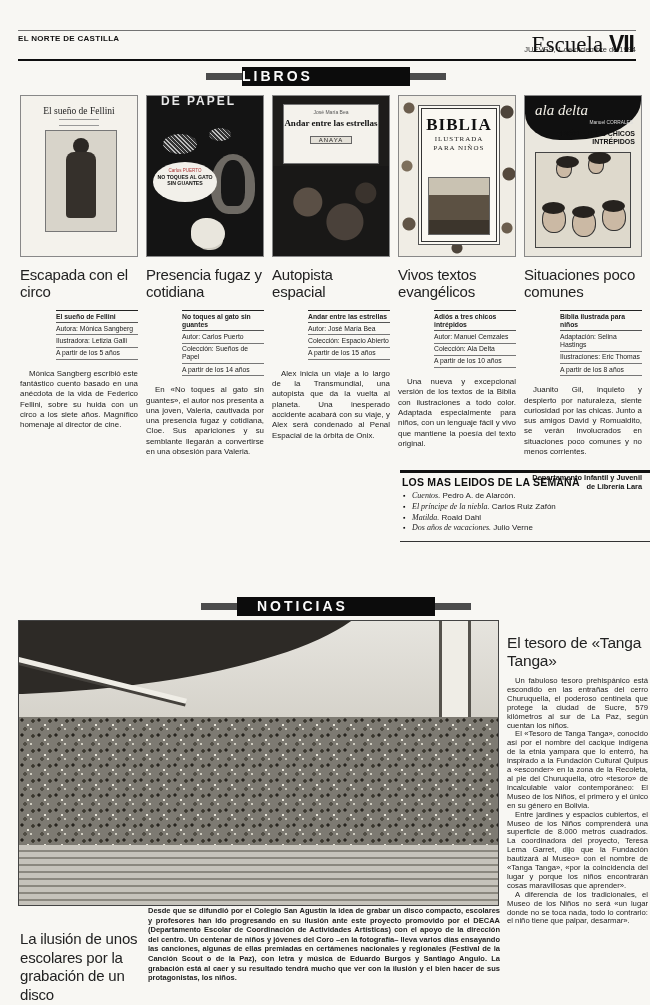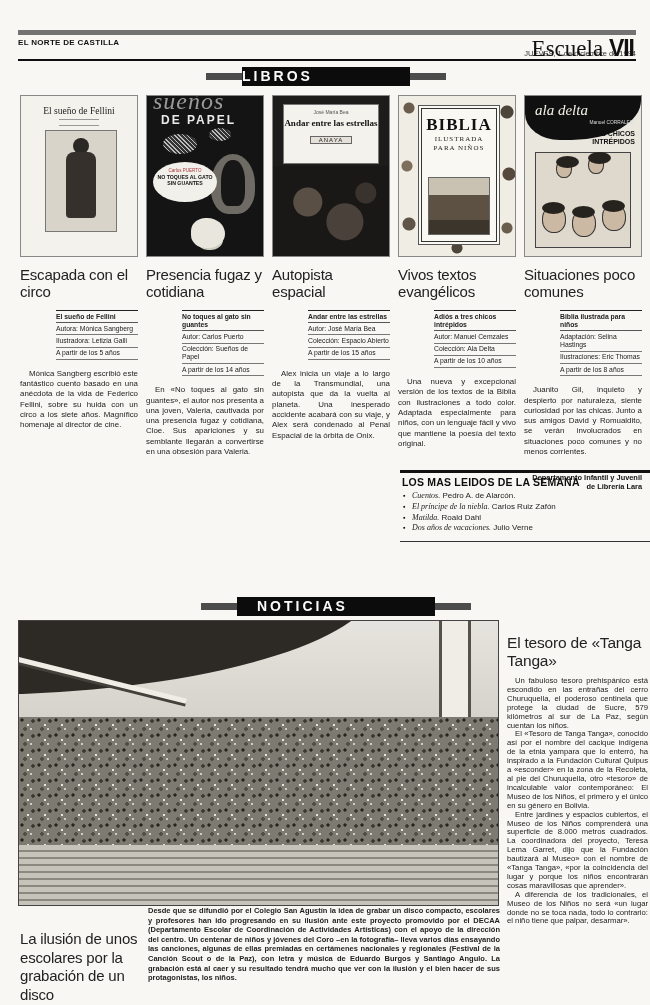--- a/index.html
+++ b/index.html
@@ -1,20 +1,20 @@
 <!DOCTYPE html>
 <html><head>
 <meta charset="utf-8">
 <style>
   html,body{margin:0;padding:0;}
   body{background:#9a9a9a;font-family:"Liberation Sans",sans-serif;}
   .page{position:relative;width:650px;height:1005px;background:#f8f7f3;margin:0 auto;overflow:hidden;color:#1b1b1b;}
 
   
-  .masthead{position:absolute;left:18px;right:14px;top:30px;border-top:5px solid #737373;padding-top:3px;height:26px;}
+  .masthead{position:absolute;left:18px;right:14px;top:30px;border-top:1px solid #737373;padding-top:3px;height:26px;}
   .paper-name{font-size:8px;font-weight:bold;letter-spacing:.3px;color:#111;}
   .paper-date{font-size:7.5px;color:#333;margin-top:2px;text-align:right;}
   .section-title{position:absolute;right:2px;top:0px;font-family:"Liberation Serif","DejaVu Serif",serif;font-size:23px;color:#111;}
   .section-title b{font-family:"Liberation Sans",sans-serif;font-weight:bold;letter-spacing:-1px;}
   .masthead-rule{position:absolute;left:18px;right:14px;top:59px;border-top:2.5px solid #0f0f0f;}
 
   
   .banner{position:absolute;height:19px;background:#0c0c0c;color:#fbfbfb;font-weight:bold;
           font-size:14px;line-height:19px;letter-spacing:3px;text-align:left;
           box-shadow:-42px 0 0 -6px #4c4c4c, 42px 0 0 -6px #4c4c4c;}
@@ -150,21 +150,20 @@
         <div class="info-title">El sueño de Fellini</div>
         <div class="info-row">Autora: Mónica Sangberg</div>
         <div class="info-row">Ilustradora: Letizia Galli</div>
         <div class="info-row">A partir de los 5 años</div>
       </div>
       <p class="review indent">Mónica Sangberg escribió este fantástico cuento basado en una anécdota de la vida de Federico Fellini, sobre su huida con un circo a los siete años. Magnífico homenaje al director de cine.</p>
     </div>
 
     <div class="bcol">
       <div class="cover cv2">
-        <div class="s1">sueños</div>
         <div class="s2">DE PAPEL</div>
         <div class="dot1"></div>
         <div class="dot2"></div>
         <div class="cat"></div>
         <div class="oval">
           <div class="ov-a">Carlos PUERTO</div>
           <div class="ov-t">NO TOQUES AL GATO SIN GUANTES</div>
         </div>
         <div class="rose"></div>
       </div>

